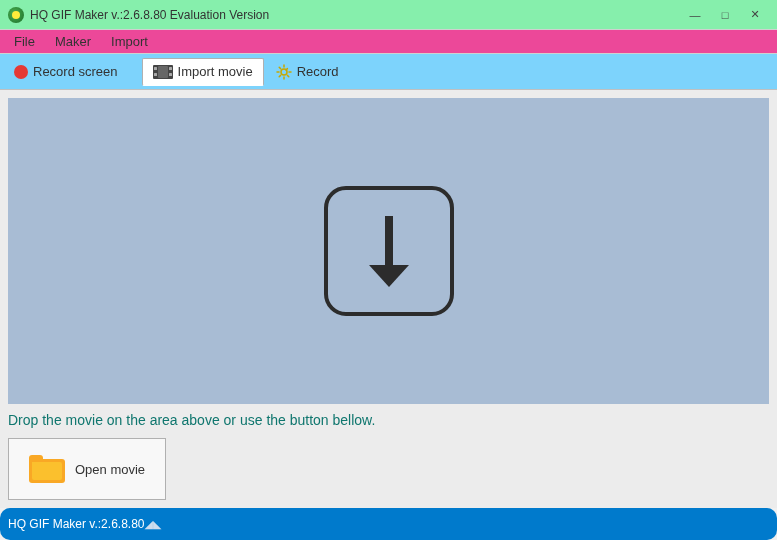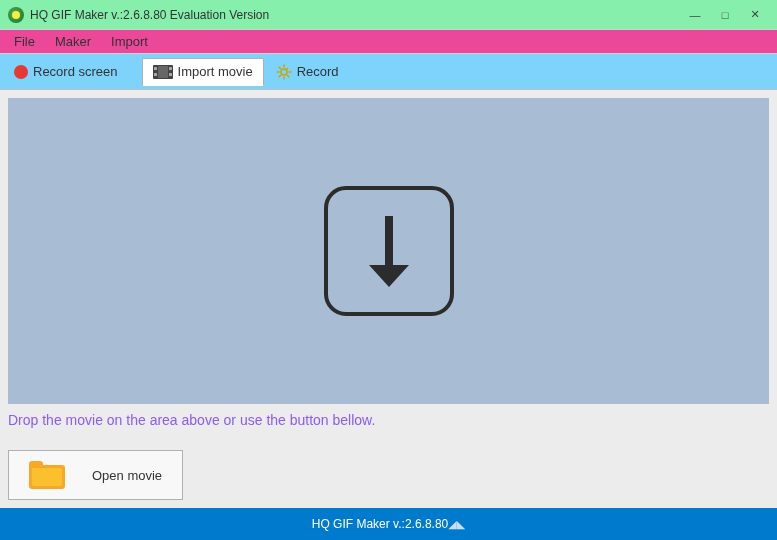--- a/index.html
+++ b/index.html
@@ -172,30 +172,30 @@
       height: 0;
       border-left: 20px solid transparent;
       border-right: 20px solid transparent;
       border-top: 22px solid #2c2c2c;
       margin-top: -1px;
     }
 
     
     .drop-text {
       font-size: 14px;
-      color: #8b5cf6;
-      margin-bottom: 22px;
+      color: #0f766e;
+      margin-bottom: 10px;
     }
 
     
     .open-movie-btn {
       display: flex;
       align-items: center;
-      gap: 27px;
-      padding: 10px 20px;
+      gap: 10px;
+      padding: 16px 20px;
       background: #f8f8f8;
       border: 1px solid #b0b0b0;
       cursor: pointer;
       font-size: 13px;
       color: #333;
       width: auto;
       align-self: flex-start;
     }
 
     
@@ -231,23 +231,24 @@
       bottom: 3px;
       left: 3px;
     }
 
     
     .status-bar {
       height: 22px;
       background: #007acc;
       display: flex;
       align-items: center;
-      justify-content: center;
+      justify-content: flex-start;
       padding: 16px 8px;
       flex-shrink: 0;
+      border-radius: 10px;
     }
     .status-text {
       font-size: 12px;
       color: #fff;
     }
     .status-right {
       font-size: 11px;
       color: #cde;
     }
   </style>

